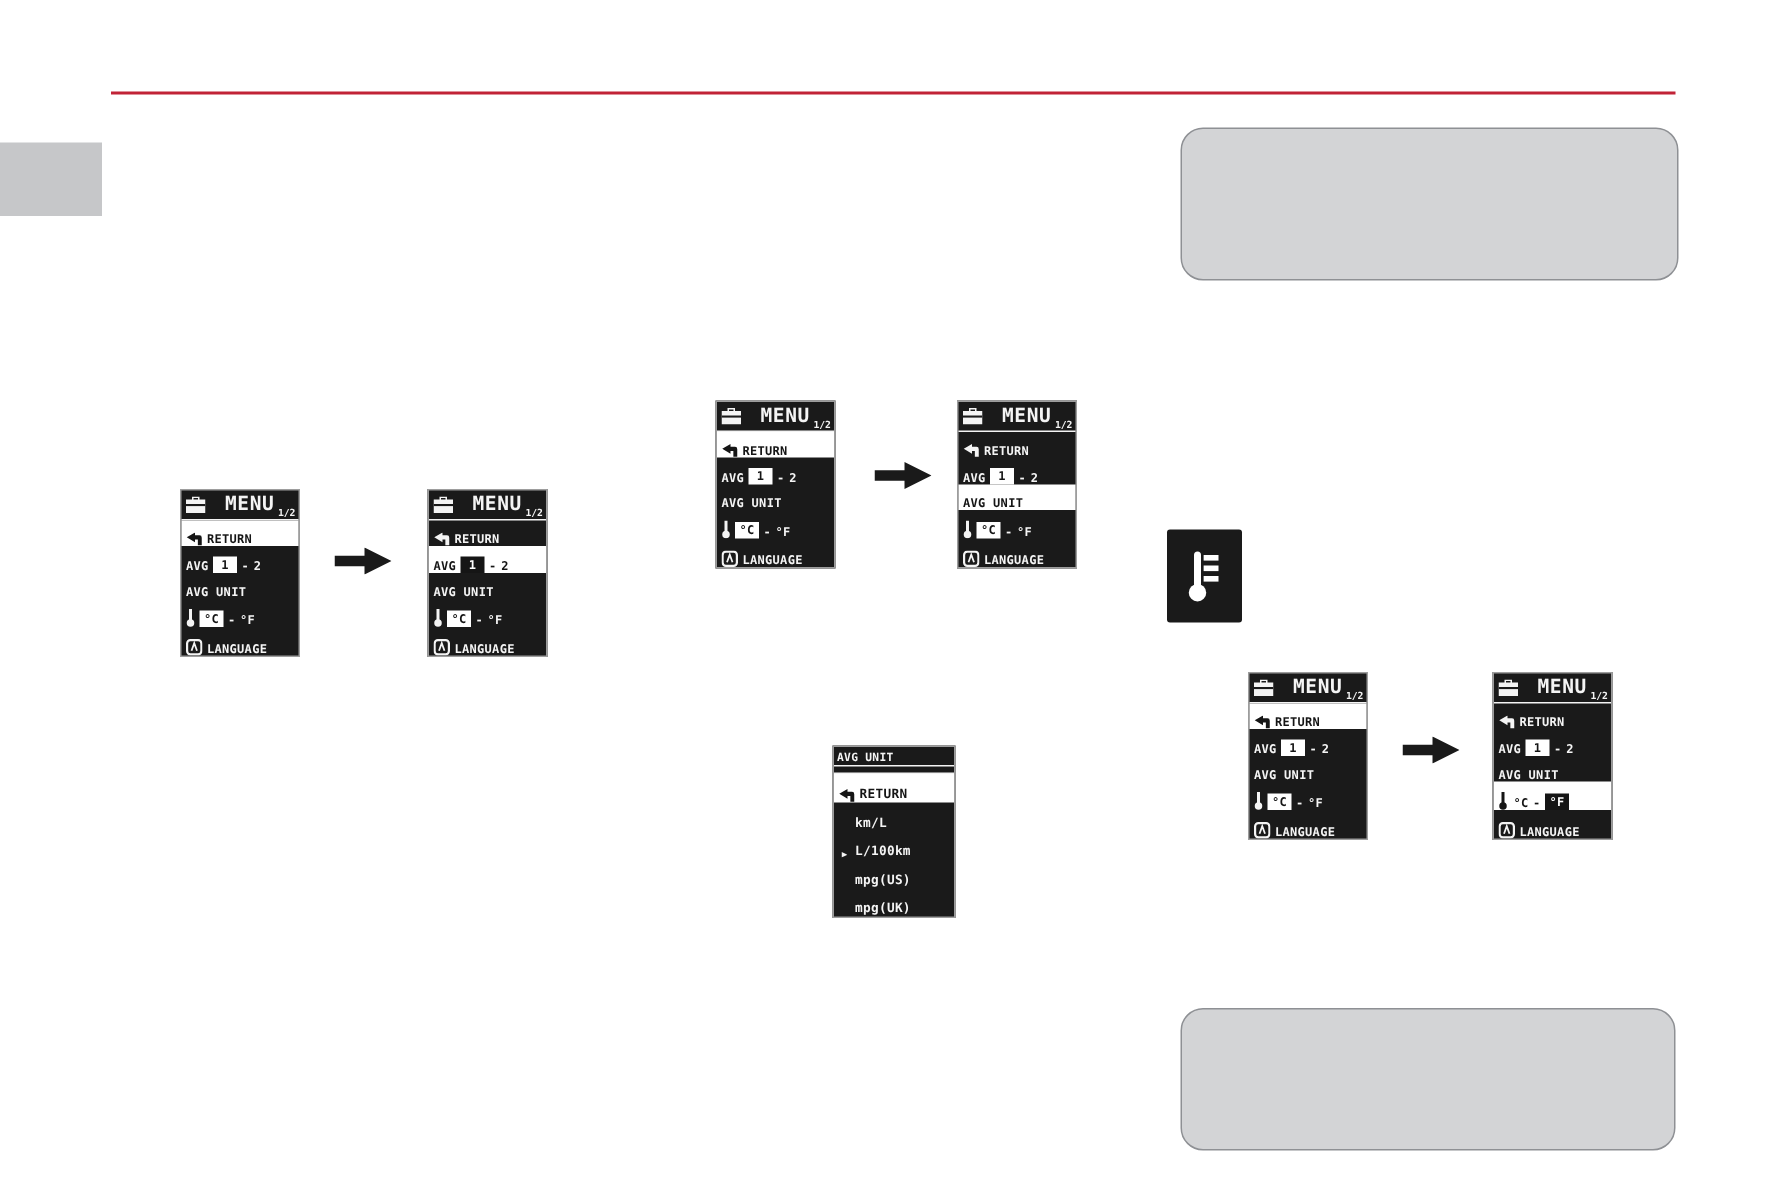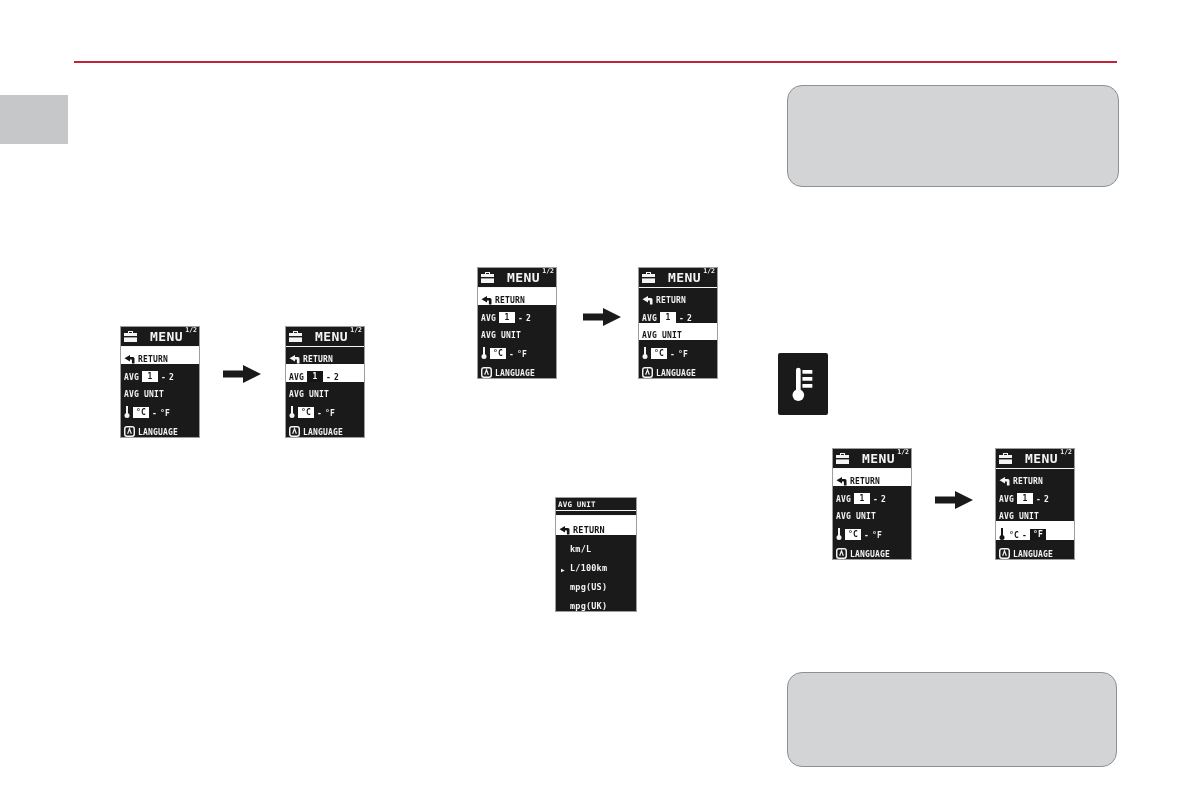--- a/index.html
+++ b/index.html
@@ -18,21 +18,21 @@
     position:absolute;width:80px;height:112px;box-sizing:border-box;
     background:var(--lcd-bg,#1a1a1a);border:1px solid #9d9d9d;
     color:var(--lcd-fg,#f4f4f4);display:flex;flex-direction:column;
     font-weight:bold;
   }
   .lcd-header{
     position:relative;height:19px;flex:0 0 19px;display:flex;align-items:center;
     padding:0 2px 0 3px;border-bottom:1px solid #f4f4f4;
   }
   .lcd-title{font-size:13px;letter-spacing:.4px;margin-left:13px;}
-  .lcd-page{position:absolute;right:2px;bottom:12px;font-size:6.5px;letter-spacing:0;}
+  .lcd-page{position:absolute;right:2px;bottom:0;font-size:6.5px;letter-spacing:0;}
   .lcd-row{
     flex:1 1 auto;display:flex;align-items:flex-end;gap:3px;
     padding-left:3px;font-size:8px;letter-spacing:.2px;white-space:nowrap;
   }
   .lcd-row.sel{background:#ffffff;color:#151515;}
   .icon{display:inline-flex;align-items:center;justify-content:center;}
   .vbox{display:inline-block;min-width:14px;text-align:center;padding:0 1px;line-height:11px;}
   .vbox.white{background:#ffffff;color:#151515;}
   .vbox.dark{background:#151515;color:#ffffff;}
   .gap-l{margin-left:1px;}

